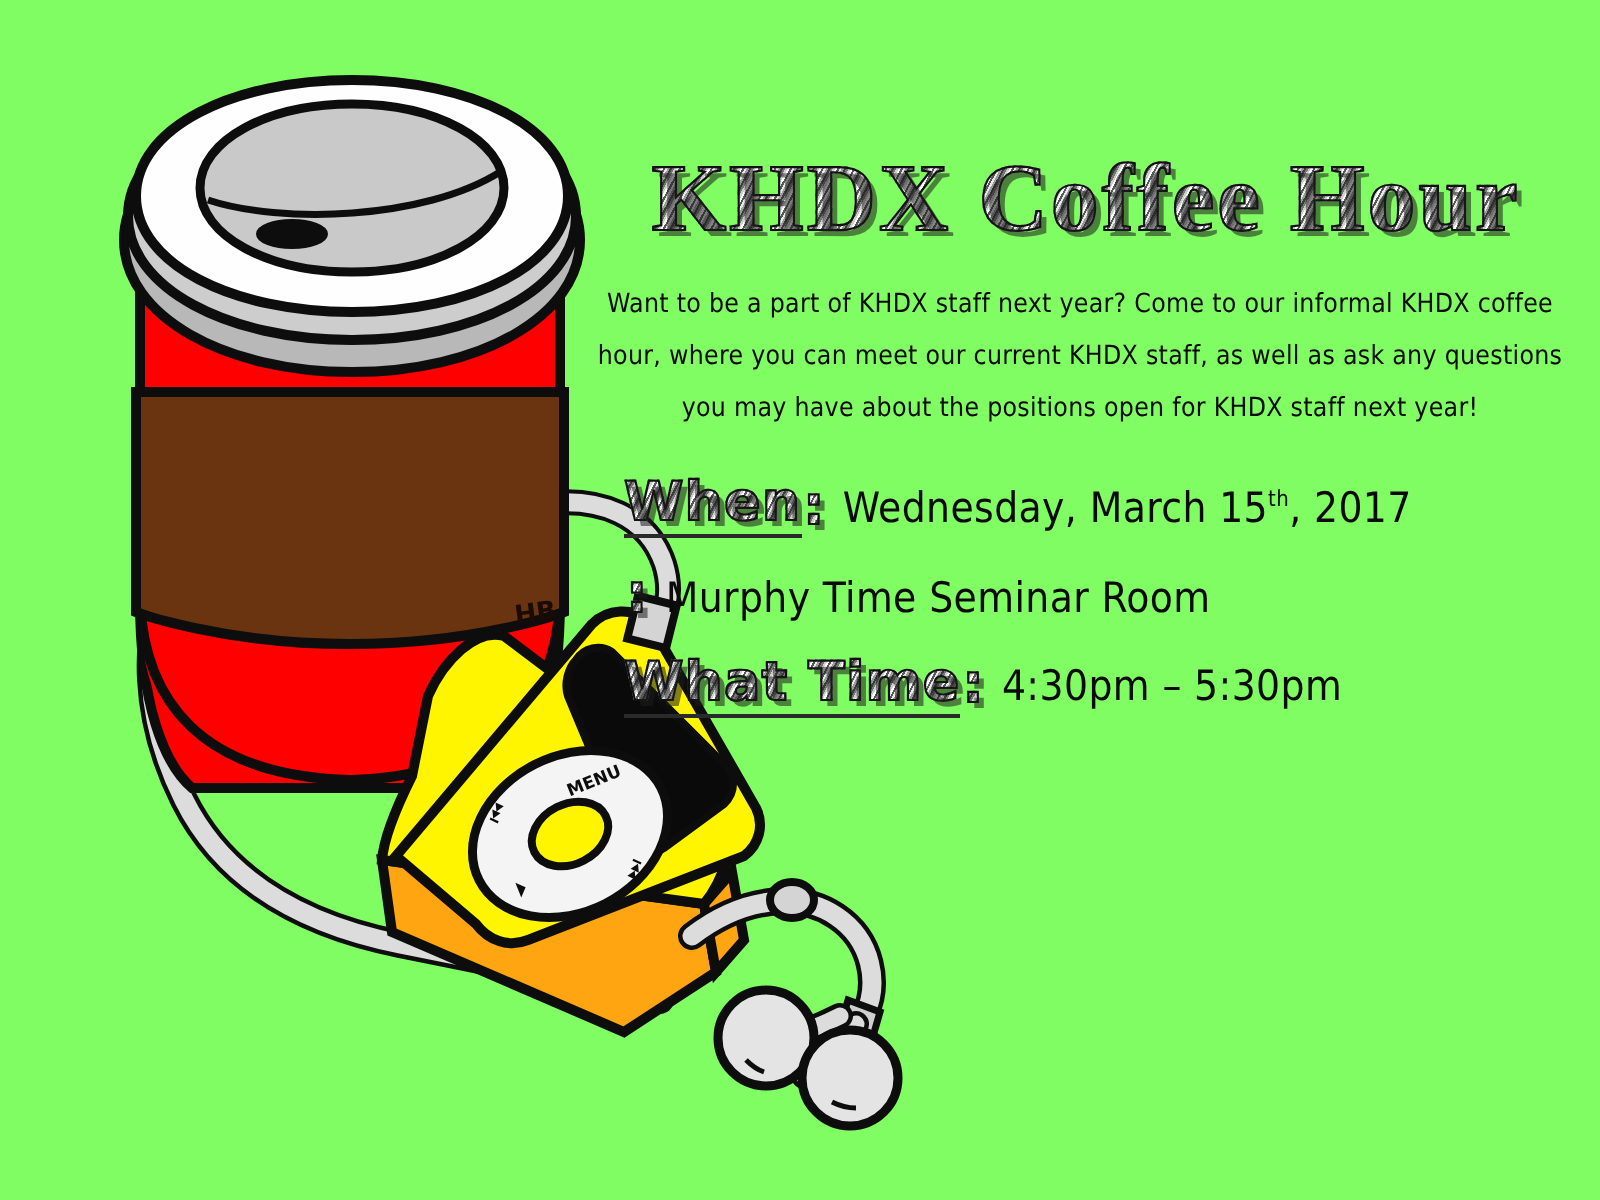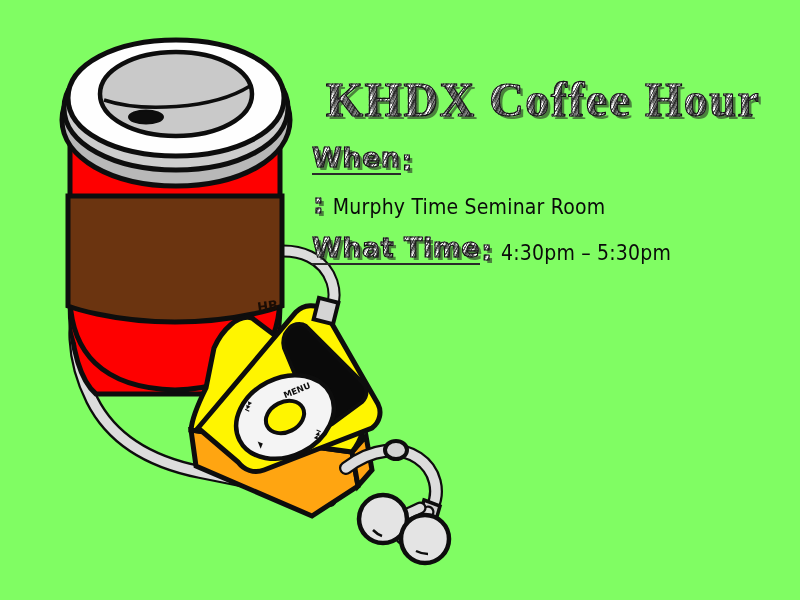--- a/index.html
+++ b/index.html
@@ -78,21 +78,21 @@
     text-align: center;
     letter-spacing: 0.15px;
   }
 
   #details {
     margin-top: 20px;
     padding-left: 26px;
   }
   .detail-row {
     display: flex;
-    align-items: flex-end;
+    align-items: center;
     margin-bottom: 15px;
     white-space: nowrap;
   }
   .detail-key {
     font-family: "DejaVu Sans", sans-serif;
     font-weight: bold;
     font-size: 27px;
     line-height: 1.05;
     letter-spacing: 0.5px;
     border-bottom: 2.5px solid #2a2a2a;
@@ -222,26 +222,28 @@
       <circle cx="425" cy="539" r="24" fill="#e4e4e4" stroke="#0d0d0d" stroke-width="4.5"></circle>
       <path d="M416 551 C 420 553 424 554 428 554" fill="none" stroke="#0d0d0d" stroke-width="2.5"></path>
     </g>
 
   </svg>
 
   <div id="textcol">
 
     <div id="title" class="chrome">KHDX Coffee Hour</div>
 
+    <div id="blurb">Want to be a part of KHDX staff next year? Come to our informal KHDX coffee hour, where you can meet our current KHDX staff, as well as ask any questions you may have about the positions open for KHDX staff next year!</div>
 
     <div id="details">
 
       <div class="detail-row">
         <span class="detail-key chrome">When</span>
         <span class="detail-colon chrome">:</span>
+        <span class="detail-val"><span>Wednesday, March 15</span><sup>th</sup><span>, 2017</span></span>
       </div>
 
       <div class="detail-row">
         <span class="detail-colon chrome">:</span>
         <span class="detail-val">Murphy Time Seminar Room</span>
       </div>
 
       <div class="detail-row">
         <span class="detail-key chrome">What Time</span>
         <span class="detail-colon chrome">:</span>

